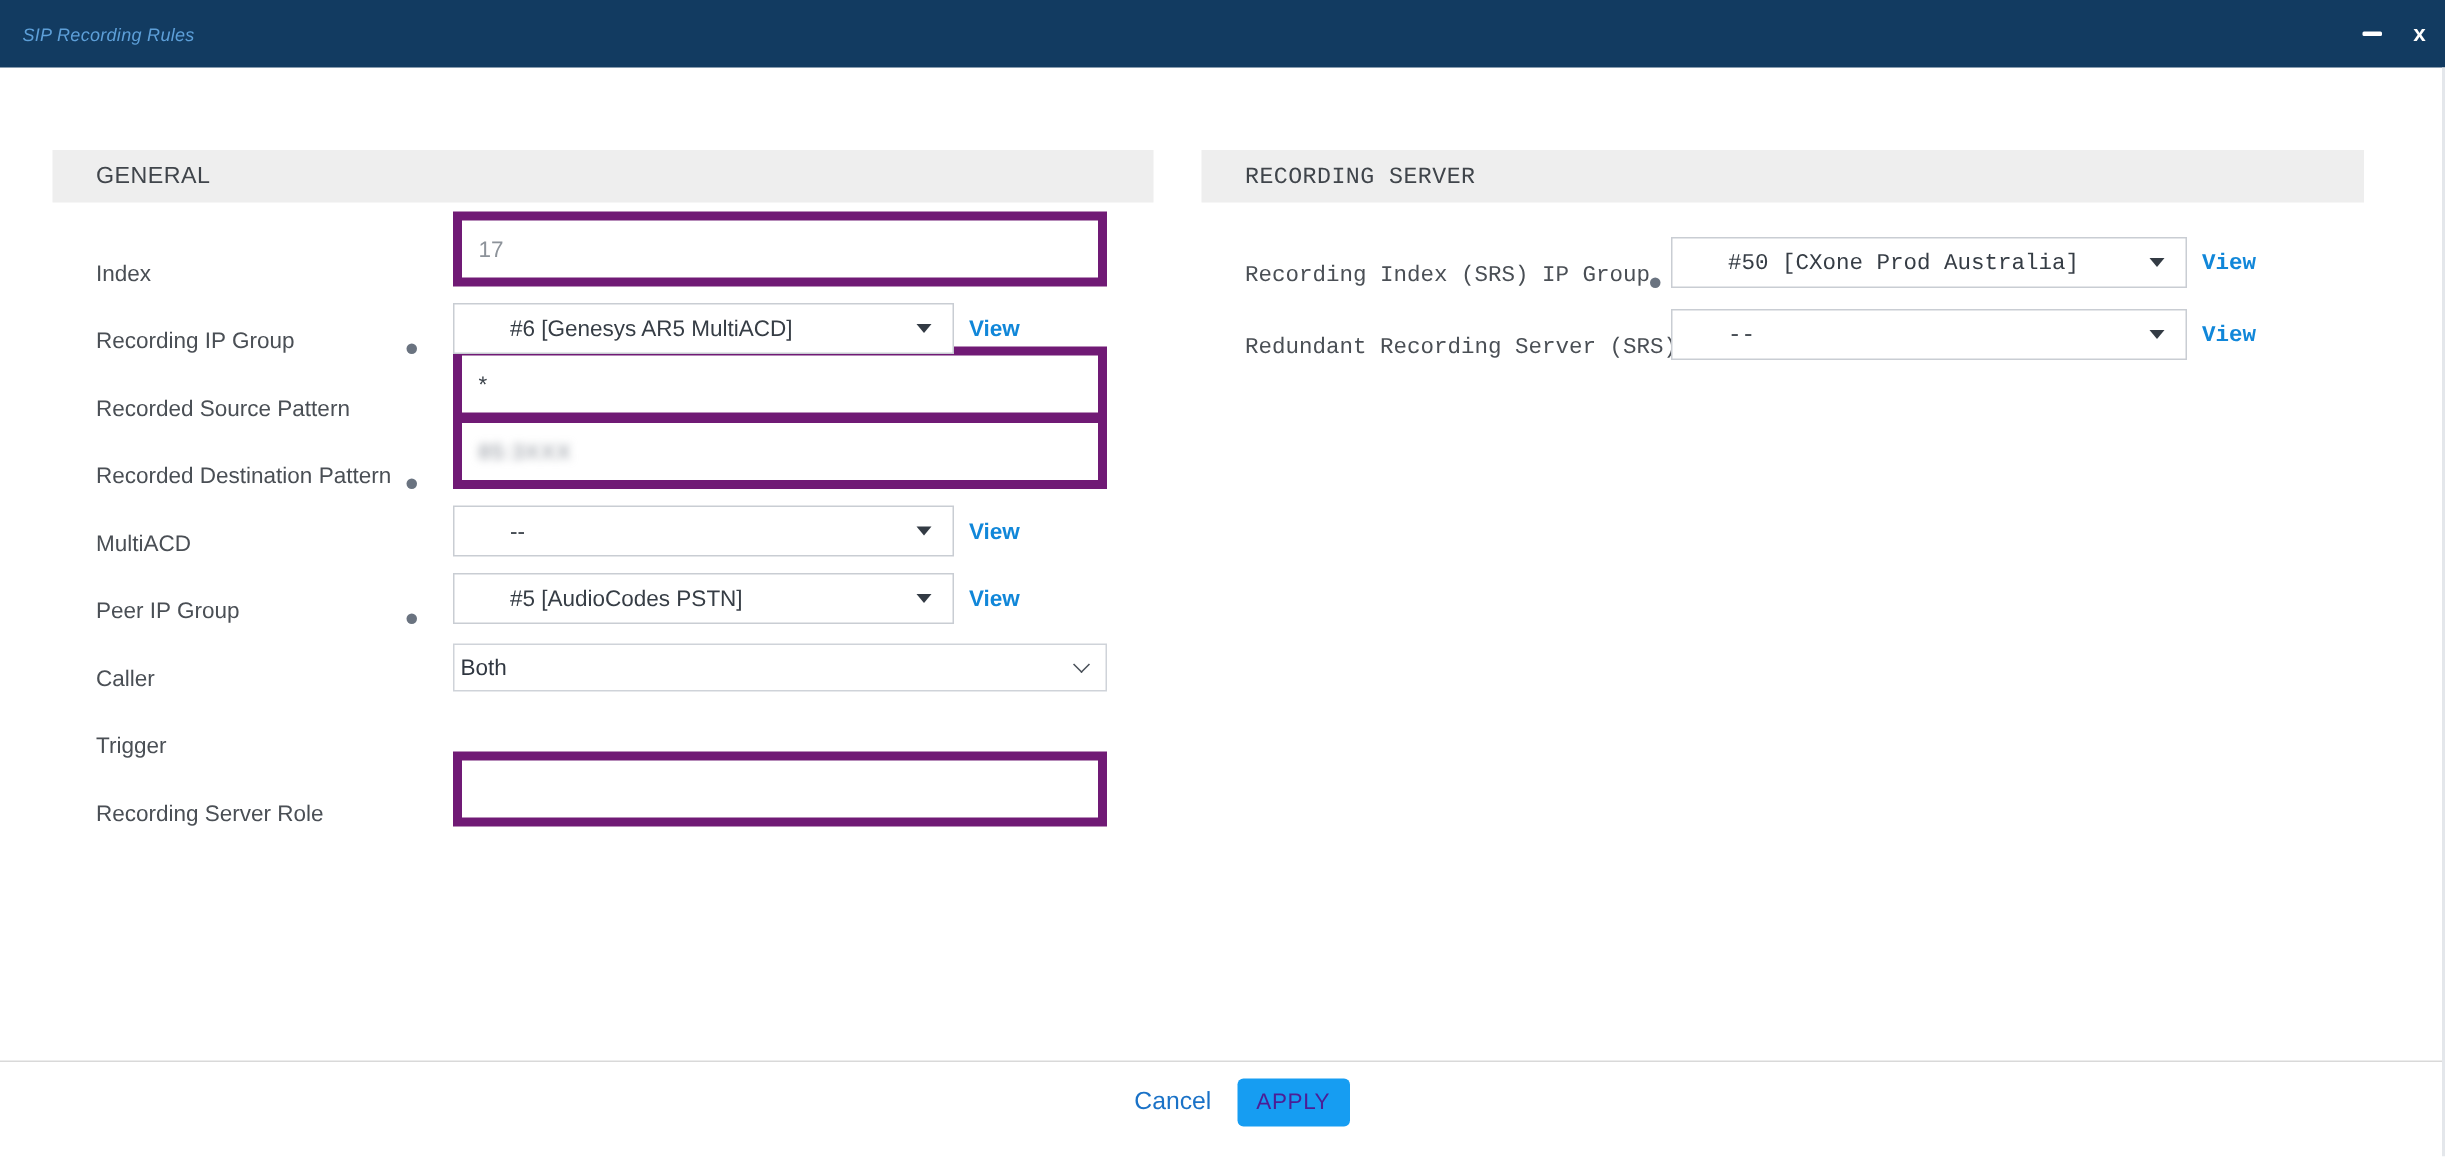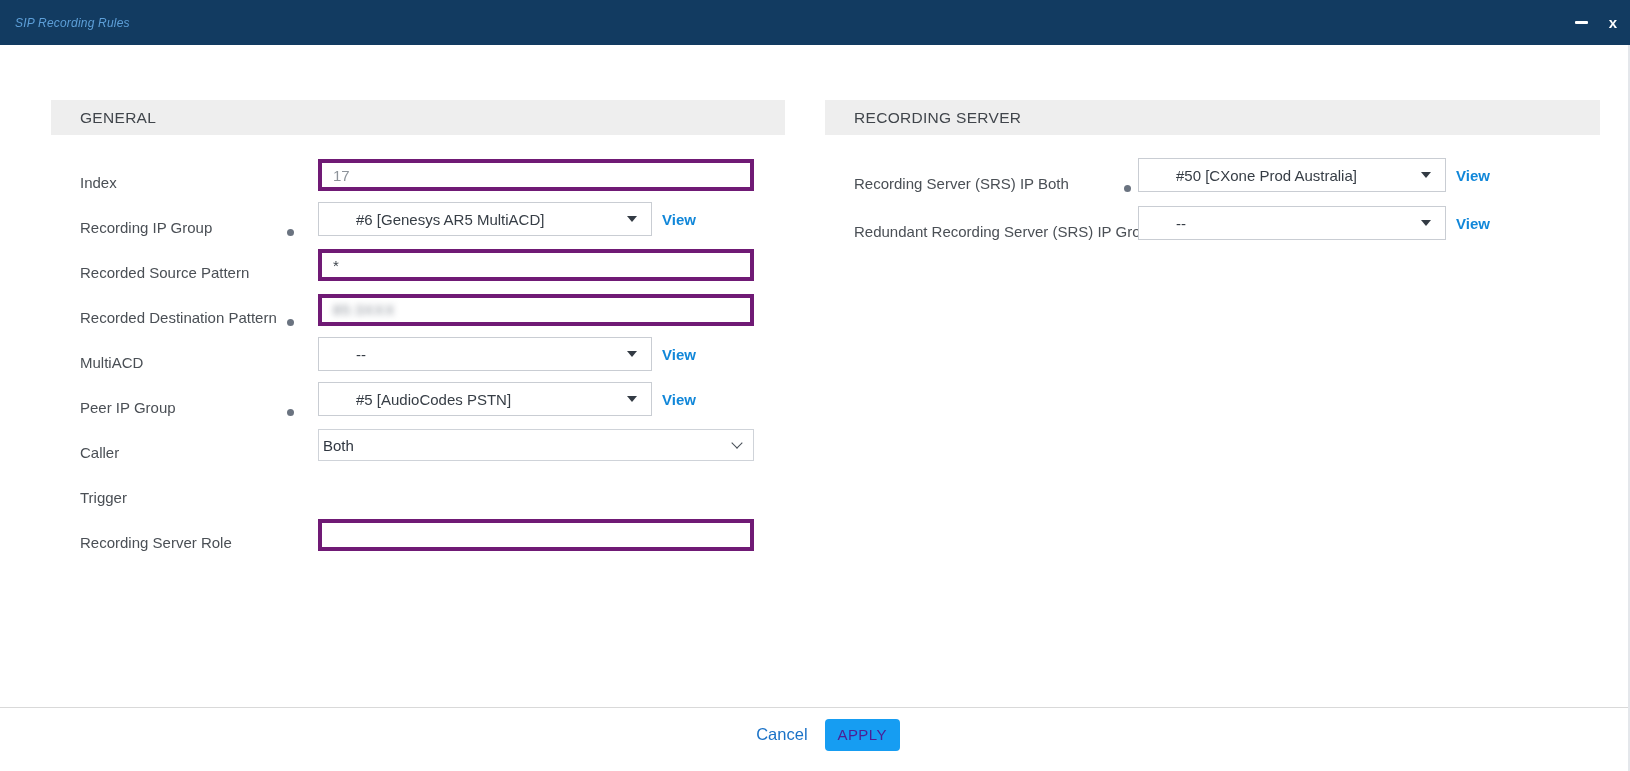--- a/index.html
+++ b/index.html
@@ -23,22 +23,22 @@
   .win-btn {
     position:absolute; top:0; height:45px; width:26px;
     display:flex; align-items:center; justify-content:center;
     cursor:pointer;
   }
   .btn-min { right:36px; }
   .btn-min .dash { width:13px; height:3px; background:#ffffff; border-radius:1px; }
   .btn-close { right:4px; color:#ffffff; font-size:15px; font-weight:600; }
   
   .section { position:absolute; top:100px; }
-  .sec-general  { left:51px;  width:734px; }
-  .sec-recording{ left:825px; width:775px; }
+  .sec-general  { left:35px;  width:734px; }
+  .sec-recording{ left:801px; width:775px;font-family:Liberation Mono, monospace; }
   .sec-header {
     height:35px; background:#eeeeee;
     display:flex; align-items:center; padding-left:29px;
     font-size:15.5px; color:#40454b; letter-spacing:.3px;
   }
   .rows { padding-top:22px; }
   .row { display:flex; align-items:flex-end; height:34px; margin-bottom:11px; }
   .sec-recording .rows { padding-top:23px; }
   .sec-recording .row { margin-bottom:14px; }
   .flabel {
@@ -47,35 +47,35 @@
   .sec-general .flabel { width:230px; padding-left:29px; }
   .sec-recording .flabel { width:296px; padding-left:29px; }
   .bslot { display:flex; align-items:center; justify-content:center; }
   .sec-general .bslot { width:18px; }
   .sec-recording .bslot { width:12px; }
   .dot { width:7px; height:7px; border-radius:50%; background:#6a7380; }
   .ctrl { margin-left:19px; display:flex; align-items:center; }
   .sec-recording .ctrl { margin-left:5px; }
   
   .tin {
-    height:32px; border:4px solid #701a75; background:#ffffff;
+    height:50px; border:6px solid #701a75; background:#ffffff;
     font-family:"Liberation Sans", sans-serif;
     font-size:15px; color:#3c434b; padding-left:11px; outline:none;
     display:flex; align-items:center;
   }
   .w-input { width:436px; }
   .tin.disabled { color:#8d939a; }
   .redacted-text { filter:blur(3px); color:#848a93; font-size:14px; letter-spacing:1px; }
   
   .dd {
     position:relative; height:34px; border:1px solid #c9cdd3; background:#ffffff;
     display:flex; align-items:center; cursor:pointer;
   }
   .w-dd  { width:334px; }
-  .w-ddr { width:308px; }
+  .w-ddr { width:344px; }
   .dd-text { padding-left:37px; font-size:15px; color:#363d45; white-space:nowrap; }
   .tri {
     position:absolute; right:14px; top:50%; margin-top:-3px;
     width:0; height:0;
     border-left:5.5px solid transparent; border-right:5.5px solid transparent;
     border-top:6.5px solid #333b44;
   }
   
   .sel {
     height:32px; width:436px; border:1px solid #cfd3d9; background:#ffffff;
@@ -226,21 +226,21 @@
   </div>
 </div>
 
 <div class="section sec-recording">
   <div class="sec-header">
     <span>RECORDING SERVER</span>
   </div>
   <div class="rows">
 
     <div class="row">
-      <span class="flabel">Recording Server (SRS) IP Both</span>
+      <span class="flabel">Recording Index (SRS) IP Group</span>
       <span class="bslot">
           <span class="dot"></span>
         </span>
       <div class="ctrl">
         <div class="dd w-ddr">
           <span class="dd-text">#50 [CXone Prod Australia]</span>
           <span class="tri"></span>
         </div>
         <a class="view">View</a>
       </div>

